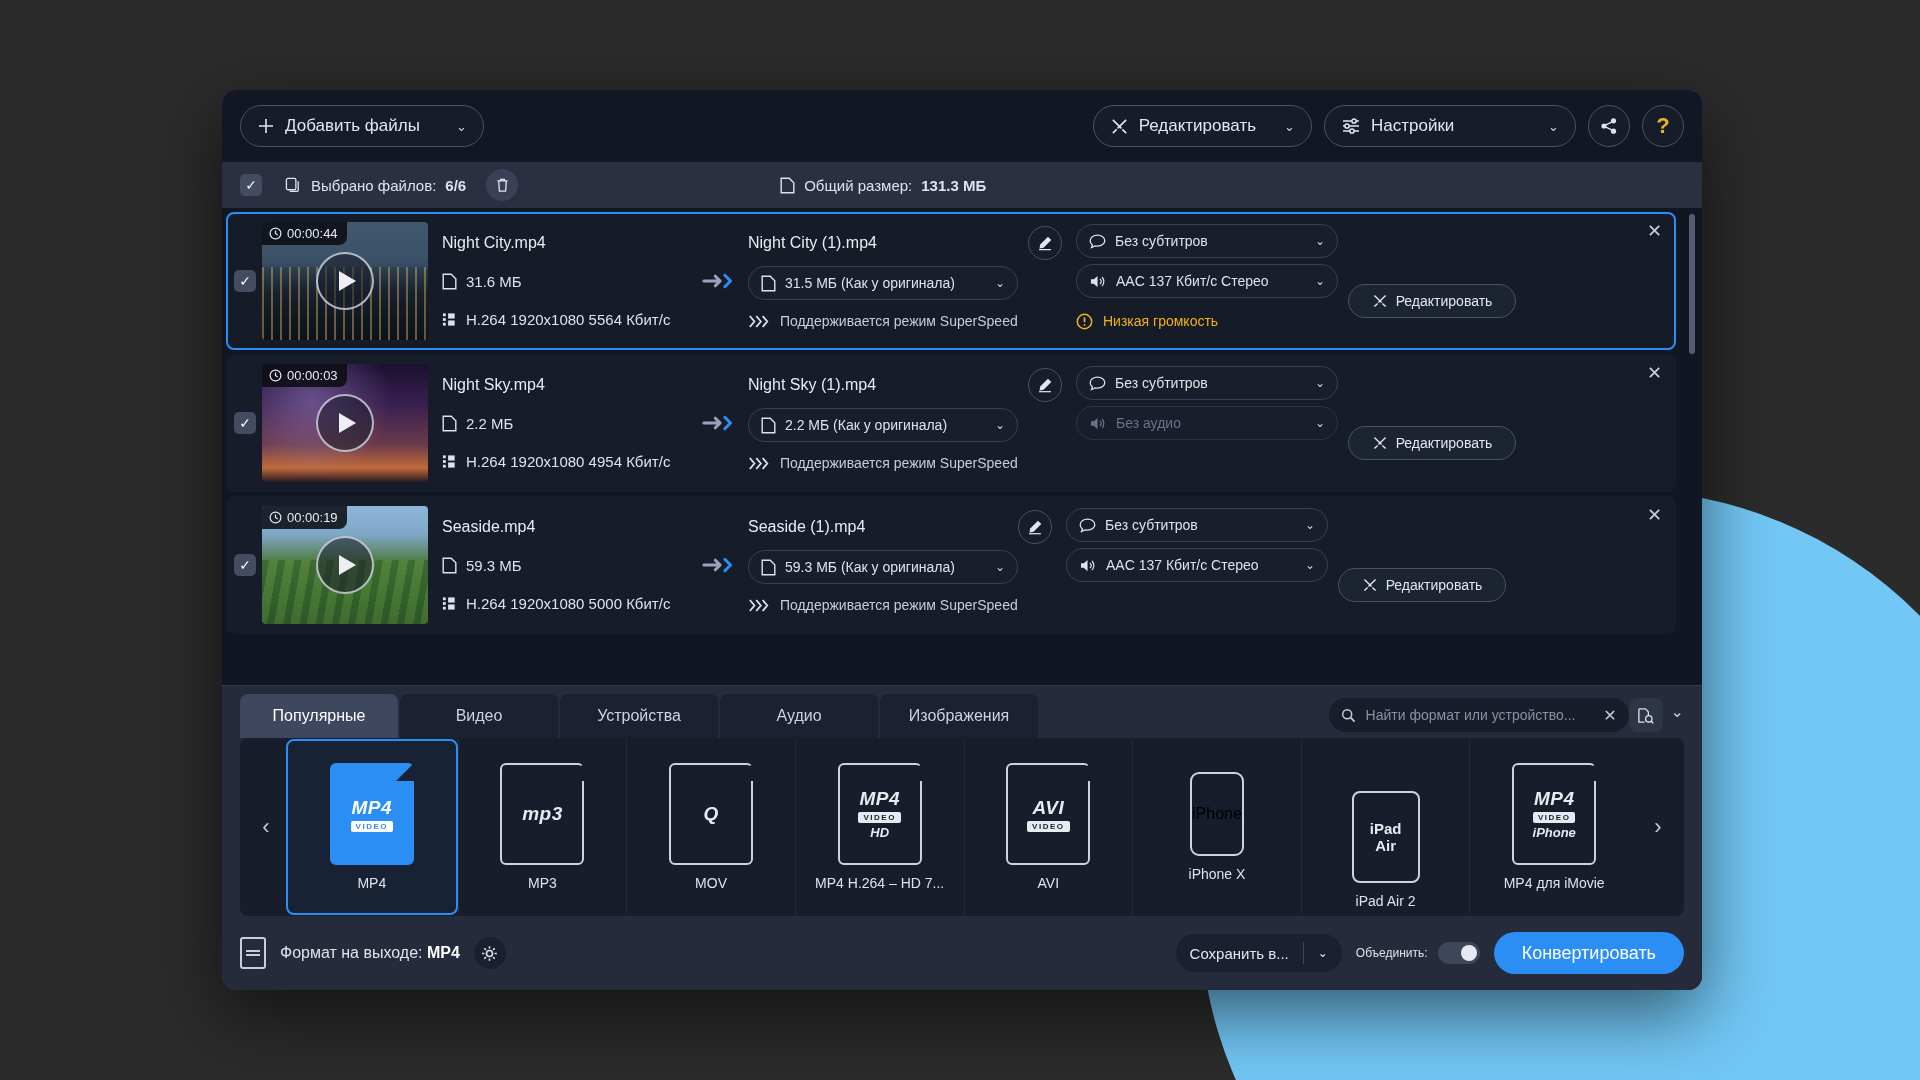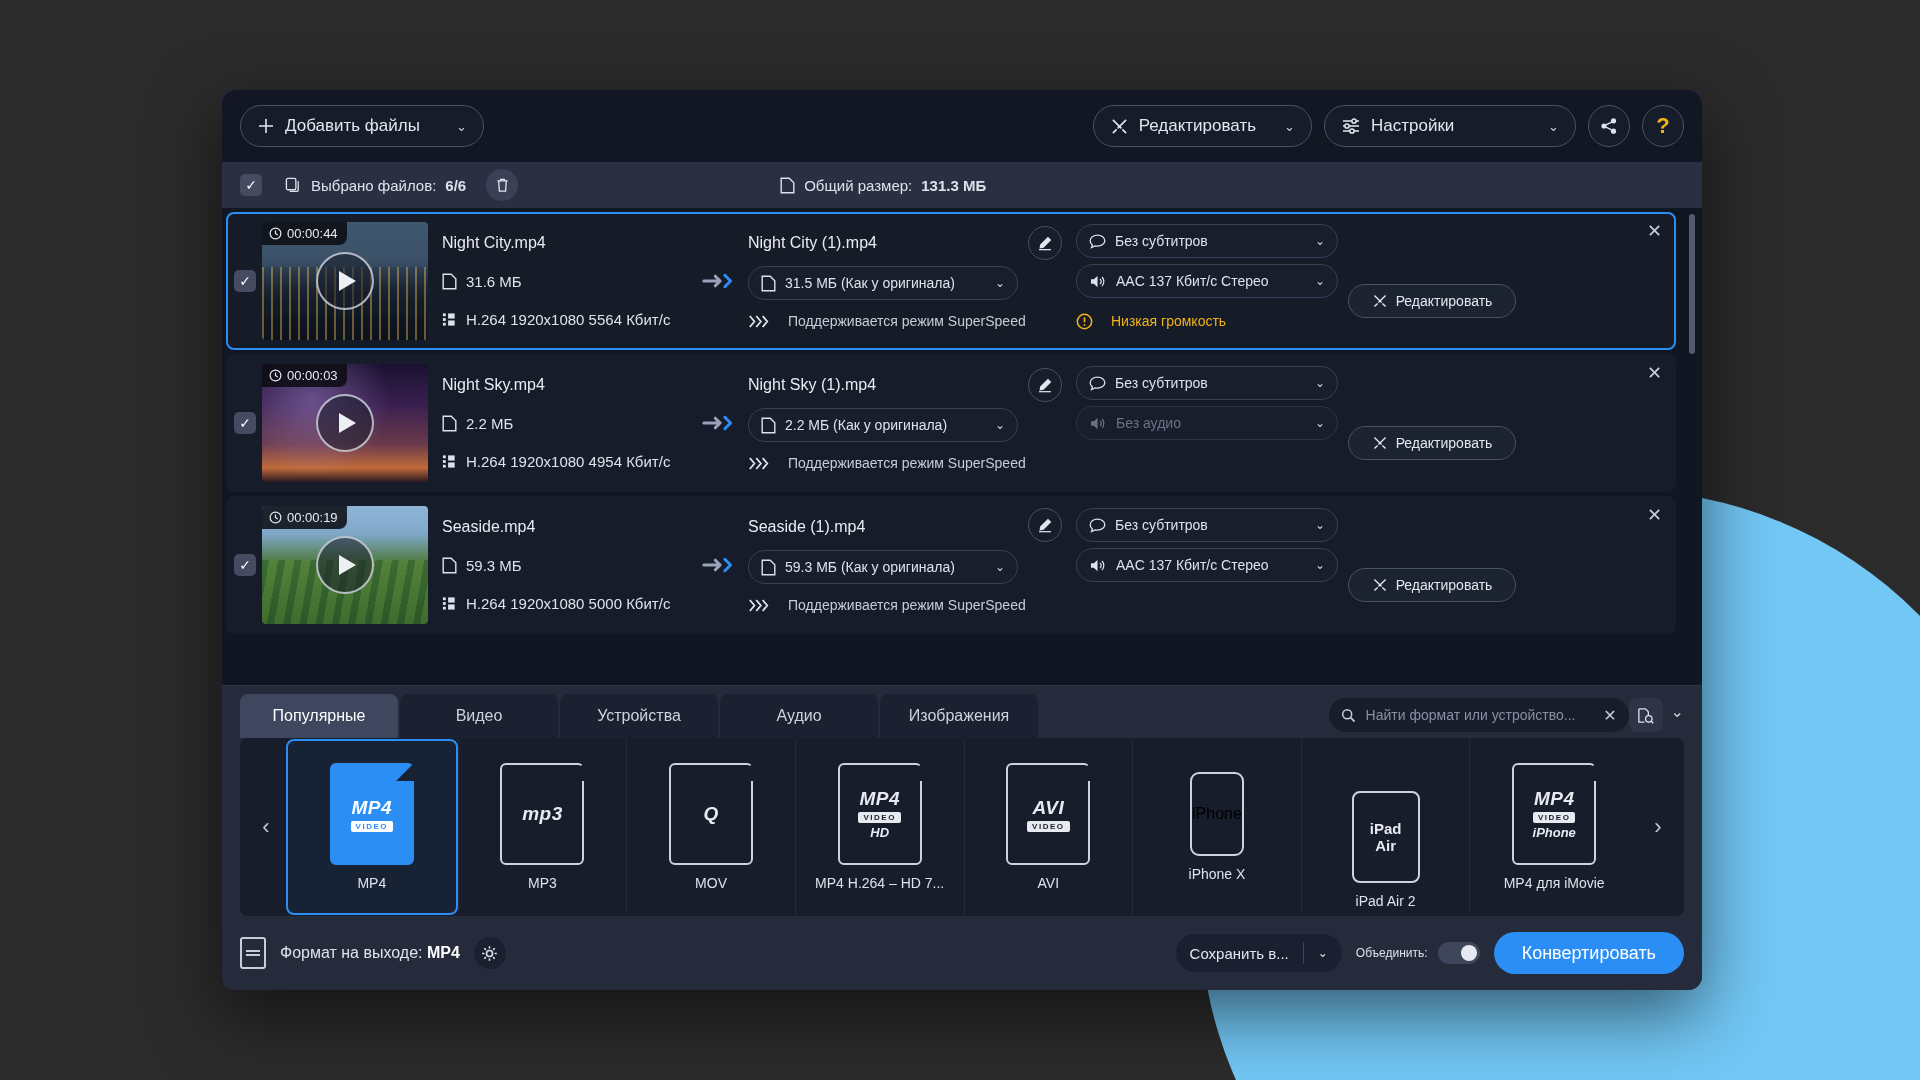--- a/index.html
+++ b/index.html
@@ -163,21 +163,21 @@
     height: 34px; border: 1px solid #39405a; border-radius: 17px;
     background: #1a2considered; }
   .dd {
     height: 34px; border: 1px solid #39405a; border-radius: 17px;
     background: #181e2b; color: #dfe2ec; font-size: 14px;
     display: flex; align-items: center; gap: 9px; padding: 0 12px;
   }
   .dd .caret { margin-left: auto; font-size: 12px; color: #cfd3e0; }
   .dd.disabled { color: #6b melodic; }
   .dd.disabled { color: #6b7288; border-color: #2e3444; }
-  .note { display: flex; align-items: center; gap: 18px; font-size: 14px; color: #c8ccd8; height: 34px; }
+  .note { display: flex; align-items: center; gap: 10px; font-size: 14px; color: #c8ccd8; height: 34px; }
   .note.warn { color: #f2b31a; }
 
   .pen-btn {
     width: 34px; height: 34px; border-radius: 50%;
     border: 1px solid #4a5068; background: #171d2a;
     display: flex; align-items: center; justify-content: center; color: #e2e5ee;
   }
   .col-mid { display: flex; flex-direction: column; gap: 4px; }
   .col-sub { width: 262px; display: flex; flex-direction: column; gap: 6px; }
   .col-act { width: 180px; display: flex; flex-direction: column; gap: 6px; align-items: flex-start; }
@@ -690,21 +690,21 @@
     </div>
 
     <div class="arrow-col">
               <svg width="40" height="20" viewBox="0 0 42 20">
                 <path d="M2 10h16M14 5l5 5-5 5" stroke="#9aa3bb" stroke-width="3.2" fill="none" stroke-linecap="round" stroke-linejoin="round"></path>
                 <path d="M24 4l6 6-6 6" stroke="#2b8ef5" stroke-width="3.2" fill="none" stroke-linecap="round" stroke-linejoin="round"></path>
               </svg>
             </div>
 
     <div class="col-mid">
-      <div style="display:flex; gap:10px;">
+      <div style="display:flex; align-items:center; ">
         <div class="col-dst">
           <div class="dst-title">Seaside (1).mp4</div>
         </div>
         <div class="pen-btn">
           <span>
                     <svg width="16" height="16" viewBox="0 0 17 17">
                       <path d="M11.6 1.8l3.6 3.6-8.2 8.2-4.3.7.7-4.3z" fill="#e2e5ee"></path>
                       <path d="M2.2 15.6h12.6" stroke="#e2e5ee" stroke-width="1.3"></path>
                     </svg>
                   </span>

